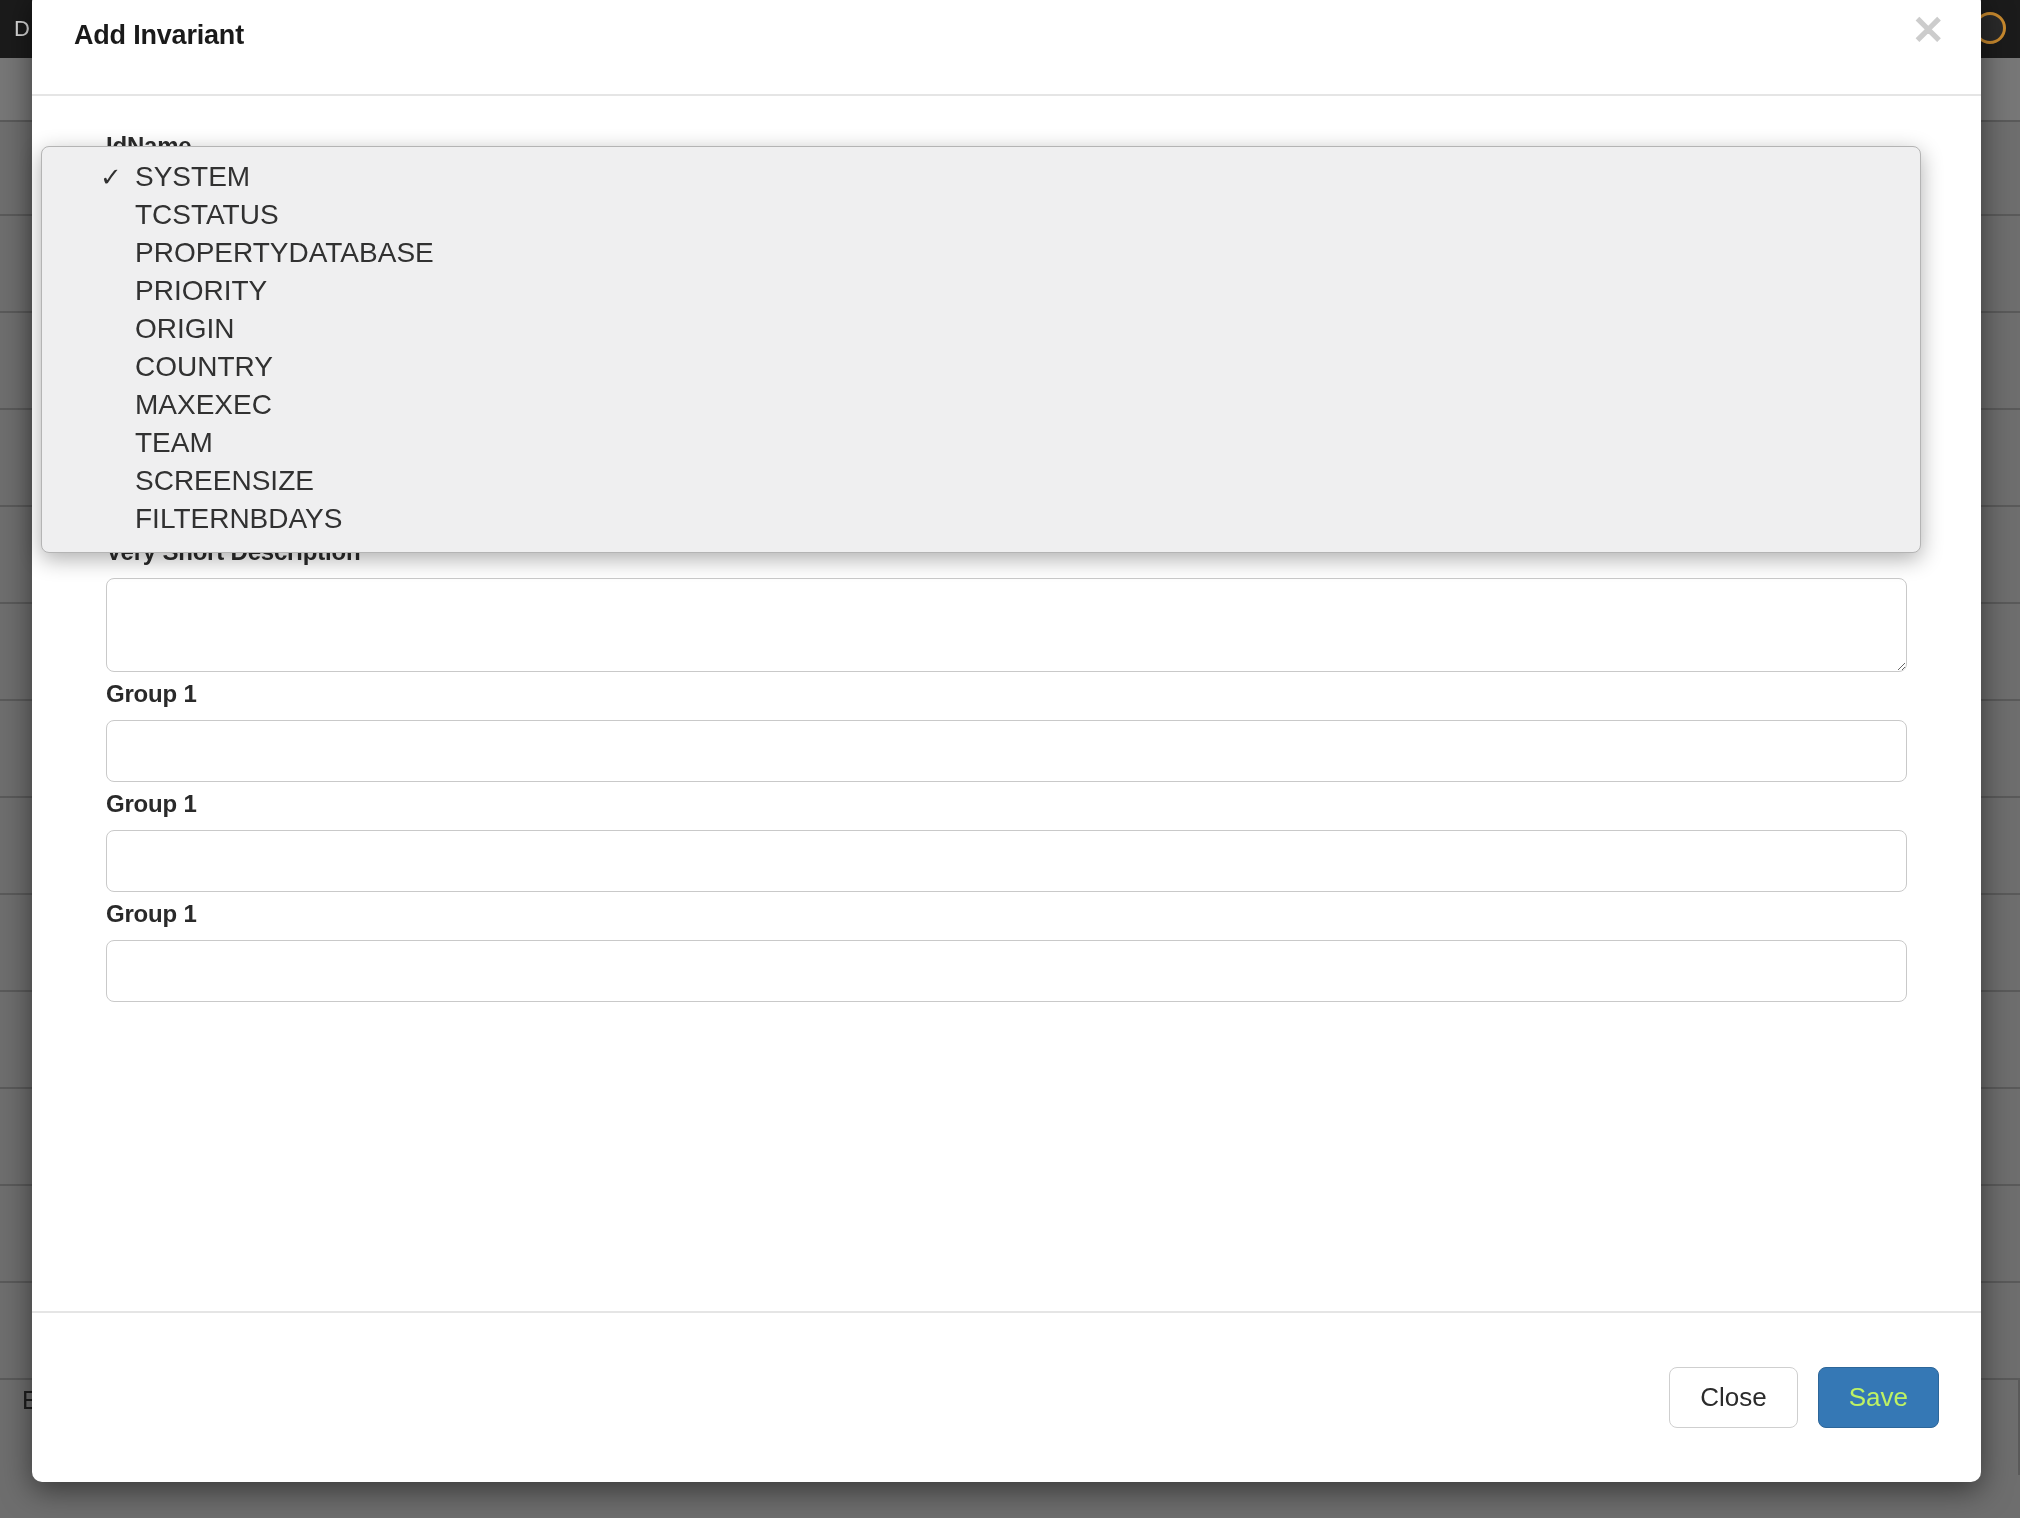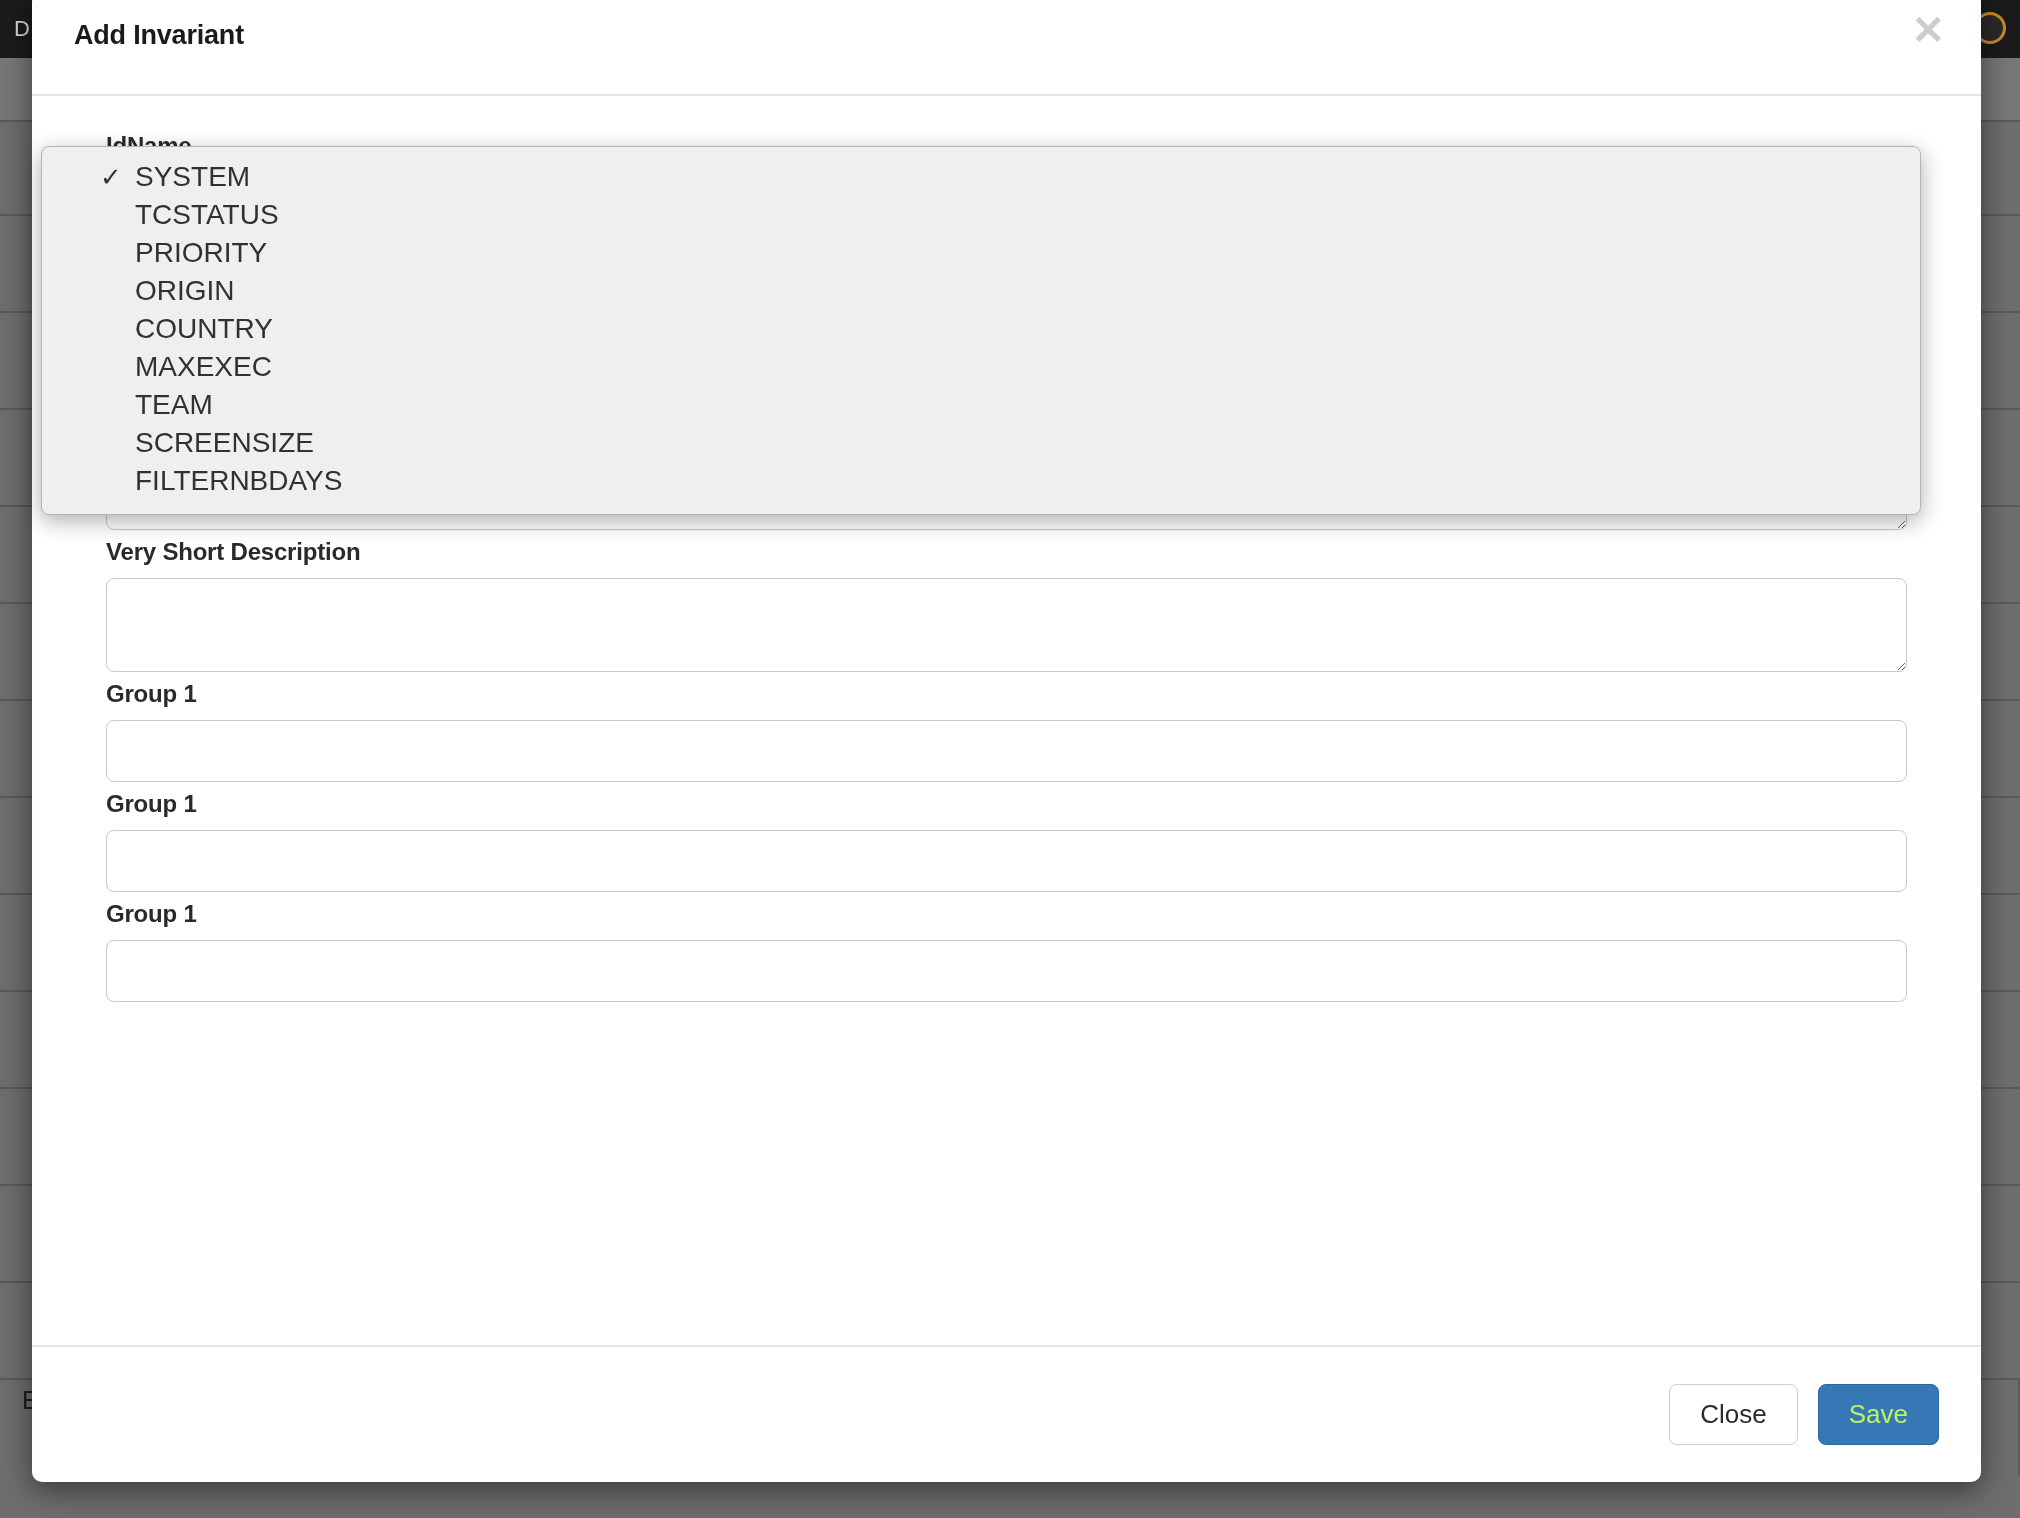--- a/index.html
+++ b/index.html
@@ -151,21 +151,21 @@
     color: #2a2a2a;
     outline: none;
     resize: vertical;
     font-family: "Liberation Sans", sans-serif;
   }
   .tall { height: 140px; }
 
   .modal-footer {
     position: absolute;
     left: 0; right: 0; bottom: 0;
-    height: 137px;
+    height: 171px;
     border-top: 2px solid #e5e5e5;
     display: flex;
     align-items: center;
     justify-content: flex-end;
     padding-right: 42px;
     gap: 20px;
   }
   .btn {
     font-size: 26px;
     border-radius: 8px;
@@ -305,20 +305,21 @@
   <div class="modal-footer">
     <button class="btn btn-default">Close</button>
     <button class="btn btn-primary">Save</button>
   </div>
 
 </div>
 
 <div id="dropdown">
     <div class="dd-option"><span class="dd-check">✓</span><span>SYSTEM</span></div>
     <div class="dd-option"><span>TCSTATUS</span></div>
+    <div class="dd-option"><span>PROPERTYDATABASE</span></div>
     <div class="dd-option"><span>PRIORITY</span></div>
     <div class="dd-option"><span>ORIGIN</span></div>
     <div class="dd-option"><span>COUNTRY</span></div>
     <div class="dd-option"><span>MAXEXEC</span></div>
     <div class="dd-option"><span>TEAM</span></div>
     <div class="dd-option"><span>SCREENSIZE</span></div>
     <div class="dd-option"><span>FILTERNBDAYS</span></div>
   </div>
 
 </body></html>

